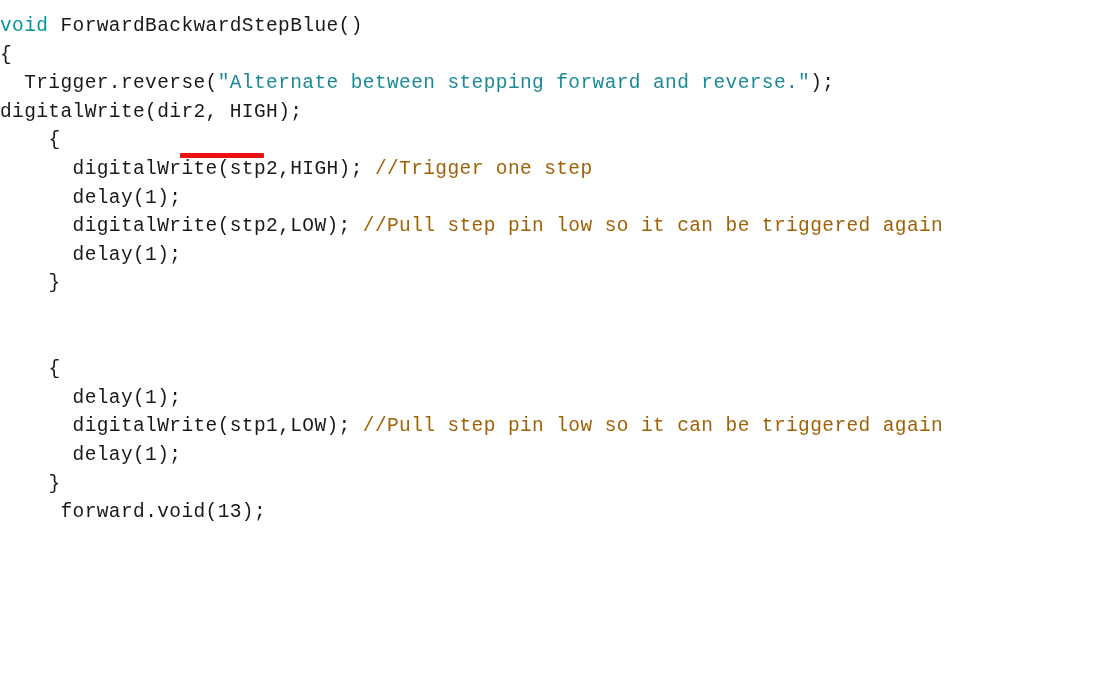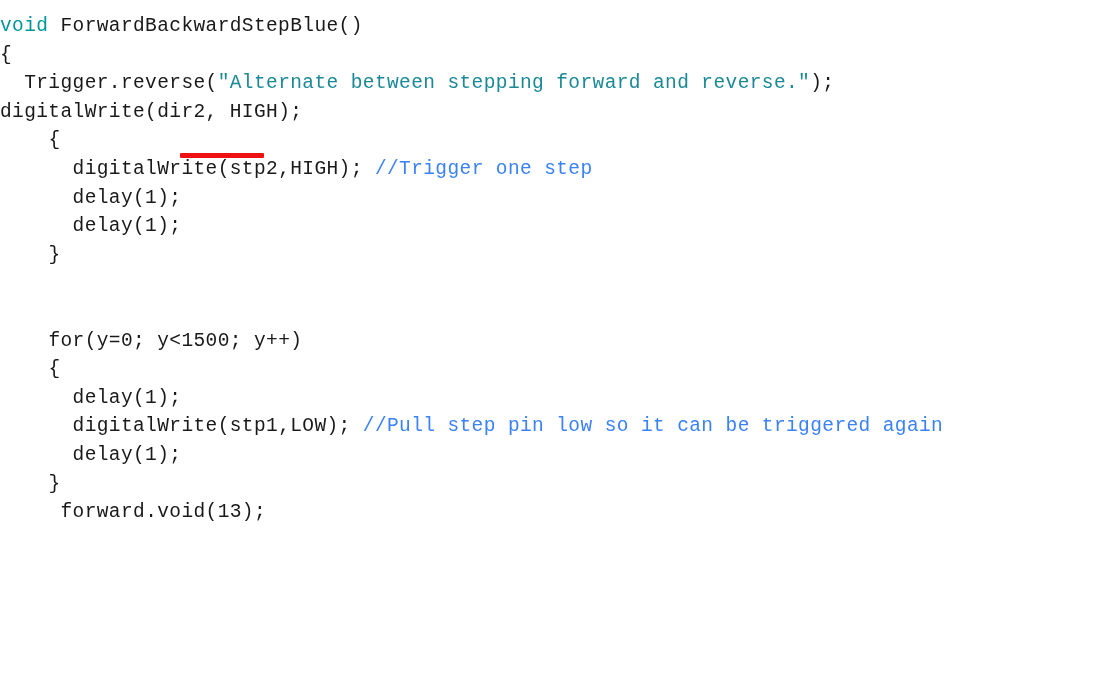--- a/index.html
+++ b/index.html
@@ -32,21 +32,21 @@
     white-space: pre;
     color: #1a1a1a;
     font-family: "Liberation Mono", "DejaVu Sans Mono", monospace;
   }
   .code-line:first-child { padding-top: 12px; }
 
   
   .tok-plain    { color: #1a1a1a; }
   .tok-keyword  { color: #00979c; }
   .tok-string   { color: #1b8a96; }
-  .tok-comment  { color: #3b82f6; }
+  .tok-comment  { color: #a16207; }
 
   
   #annotation-layer {
     position: absolute;
     left: 0;
     top: 0;
     width: 100%;
     height: 100%;
     pointer-events: none;
   }
@@ -61,25 +61,25 @@
 
 <div id="code-listing">
   <div id="code-lines">
       <div class="code-line"><span class="tok-keyword">void</span><span class="tok-plain"> ForwardBackwardStepBlue()</span></div>
       <div class="code-line"><span class="tok-plain">{</span></div>
       <div class="code-line"><span>  </span><span class="tok-library">Trigger</span><span class="tok-plain">.</span><span class="tok-function">reverse</span><span class="tok-plain">(</span><span class="tok-string">"Alternate between stepping forward and reverse."</span><span class="tok-plain">);</span></div>
       <div class="code-line"><span class="tok-function">digitalWrite</span><span class="tok-plain">(dir2, </span><span class="tok-constant">HIGH</span><span class="tok-plain">);</span></div>
       <div class="code-line"><span>    </span><span class="tok-plain">{</span></div>
       <div class="code-line"><span>      </span><span class="tok-function">digitalWrite</span><span class="tok-plain">(stp2,</span><span class="tok-constant">HIGH</span><span class="tok-plain">); </span><span class="tok-comment">//Trigger one step</span></div>
       <div class="code-line"><span>      </span><span class="tok-function">delay</span><span class="tok-plain">(1);</span></div>
+      <div class="code-line"><span>      </span><span class="tok-function">digitalWrite</span><span class="tok-plain">(stp2,</span><span class="tok-constant">LOW</span><span class="tok-plain">); </span><span class="tok-comment">//Pull step pin low so it can be triggered again</span></div>
       <div class="code-line"><span>      </span><span class="tok-function">delay</span><span class="tok-plain">(1);</span></div>
       <div class="code-line"><span>    </span><span class="tok-plain">}</span></div>
       <div class="code-line">&nbsp;</div>
       <div class="code-line">&nbsp;</div>
-      <div class="code-line"><span>    </span><span class="tok-for_keyword">for</span><span class="tok-plain">(y=0; y&lt;1500; y++)</span></div>
       <div class="code-line"><span>    </span><span class="tok-plain">{</span></div>
       <div class="code-line"><span>      </span><span class="tok-function">delay</span><span class="tok-plain">(1);</span></div>
       <div class="code-line"><span>      </span><span class="tok-function">digitalWrite</span><span class="tok-plain">(stp1,</span><span class="tok-constant">LOW</span><span class="tok-plain">); </span><span class="tok-comment">//Pull step pin low so it can be triggered again</span></div>
       <div class="code-line"><span>      </span><span class="tok-function">delay</span><span class="tok-plain">(1);</span></div>
       <div class="code-line"><span>    </span><span class="tok-plain">}</span></div>
       <div class="code-line"><span>     </span><span class="tok-plain">forward</span><span class="tok-plain">.</span><span class="tok-function">void</span><span class="tok-plain">(13);</span></div>
     </div>
   <div id="annotation-layer">
       <div class="annotation-underline" style="left: 180px; top: 153px; width: 84px; height: 5px; background: rgb(238, 17, 17);"></div>
     </div>

